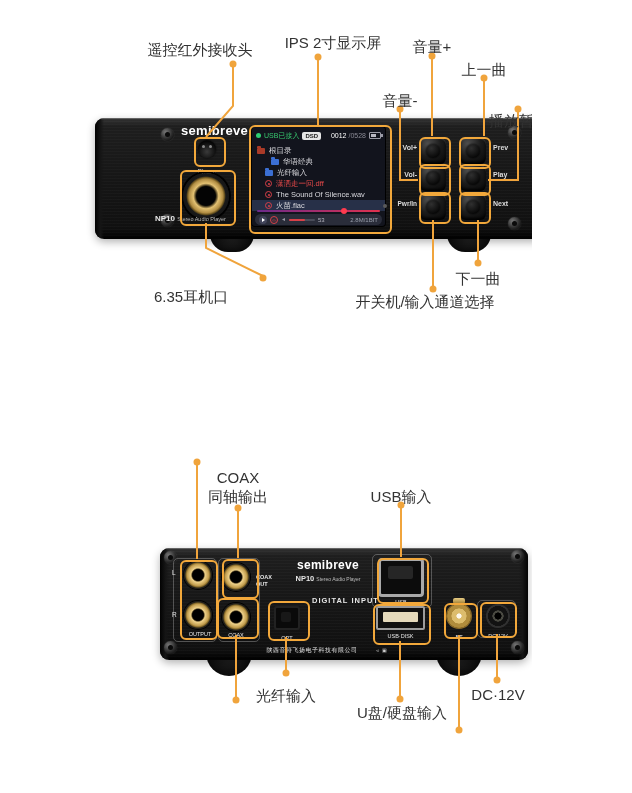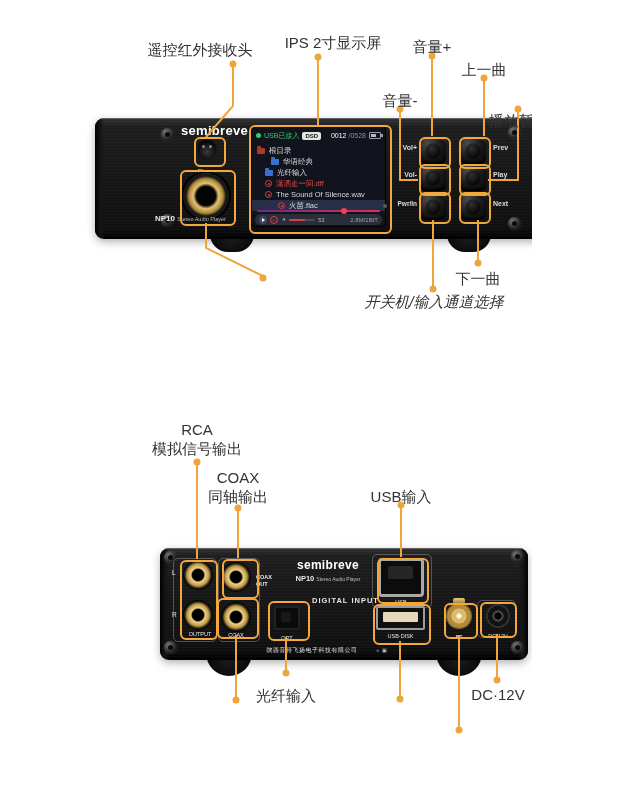--- a/index.html
+++ b/index.html
@@ -101,33 +101,31 @@
 <body>
 
 <div class="canvas">
 
   <div class="callout" style="left:138px;top:40px;width:124px;">遥控红外接收头</div>
   <div class="callout" style="left:266px;top:33px;width:134px;">IPS 2寸显示屏</div>
   <div class="callout" style="left:402px;top:37px;width:60px;">音量+</div>
   <div class="callout" style="left:454px;top:60px;width:60px;">上一曲</div>
   <div class="callout" style="left:370px;top:91px;width:60px;">音量-</div>
   <div class="callout" style="left:482px;top:91px;width:74px;margin-top:20px;">播放暂停</div>
+  <div class="callout" style="left:154px;top:287px;width:110px;text-align:left;">6.35耳机口</div>
   <div class="callout" style="left:448px;top:269px;width:60px;">下一曲</div>
-  <div class="callout" style="left:358px;top:292px;width:152px;font-style:italic;">开关机/输入通道选择</div>
-
-  <div class="callout" style="left:147px;top:420px;width:100px;">
-    <span>RCA</span>
-    <span>模拟信号输出</span>
-  </div>
+  <div class="callout" style="left:349px;top:292px;width:152px;">开关机/输入通道选择</div>
+
   <div class="callout" style="left:190px;top:468px;width:96px;">
     <span>COAX</span>
     <span>同轴输出</span>
   </div>
   <div class="callout" style="left:351px;top:487px;width:100px;">USB输入</div>
   <div class="callout" style="left:236px;top:686px;width:100px;">光纤输入</div>
+  <div class="callout" style="left:325px;top:703px;width:154px;">U盘/硬盘输入</div>
   <div class="callout" style="left:448px;top:684px;width:100px;line-height:21px;">
     <span>DC·12V</span>
   </div>
 
   <svg class="leads" width="632" height="793" viewBox="0 0 632 793">
     <g stroke="#F0A43C" stroke-width="2" fill="none">
       <polyline points="233,64 233,106 206,137"></polyline>
       <polyline points="318,57 318,126"></polyline>
       <polyline points="432,56 432,136"></polyline>
       <polyline points="484,78 484,136"></polyline>
@@ -211,21 +209,21 @@
           <span>光纤输入</span>
         </div>
         <div class="srow" style="padding-left:13px;">
           <span class="tico"></span>
           <span class="t-red">潇洒走一回.dff</span>
         </div>
         <div class="srow" style="padding-left:13px;">
           <span class="tico"></span>
           <span>The Sound Of Silence.wav</span>
         </div>
-        <div class="srow sel" style="padding-left:26px;">
+        <div class="srow sel" style="padding-left:13px;">
           <span class="tico"></span>
           <span>火苗.flac</span>
         </div>
       </div>
       <div class="prog"></div>
       <div class="cbar">
         <div class="play"></div>
         <div class="loop">∞</div>
         <div class="spk">◄</div>
         <div class="vslider"></div>

